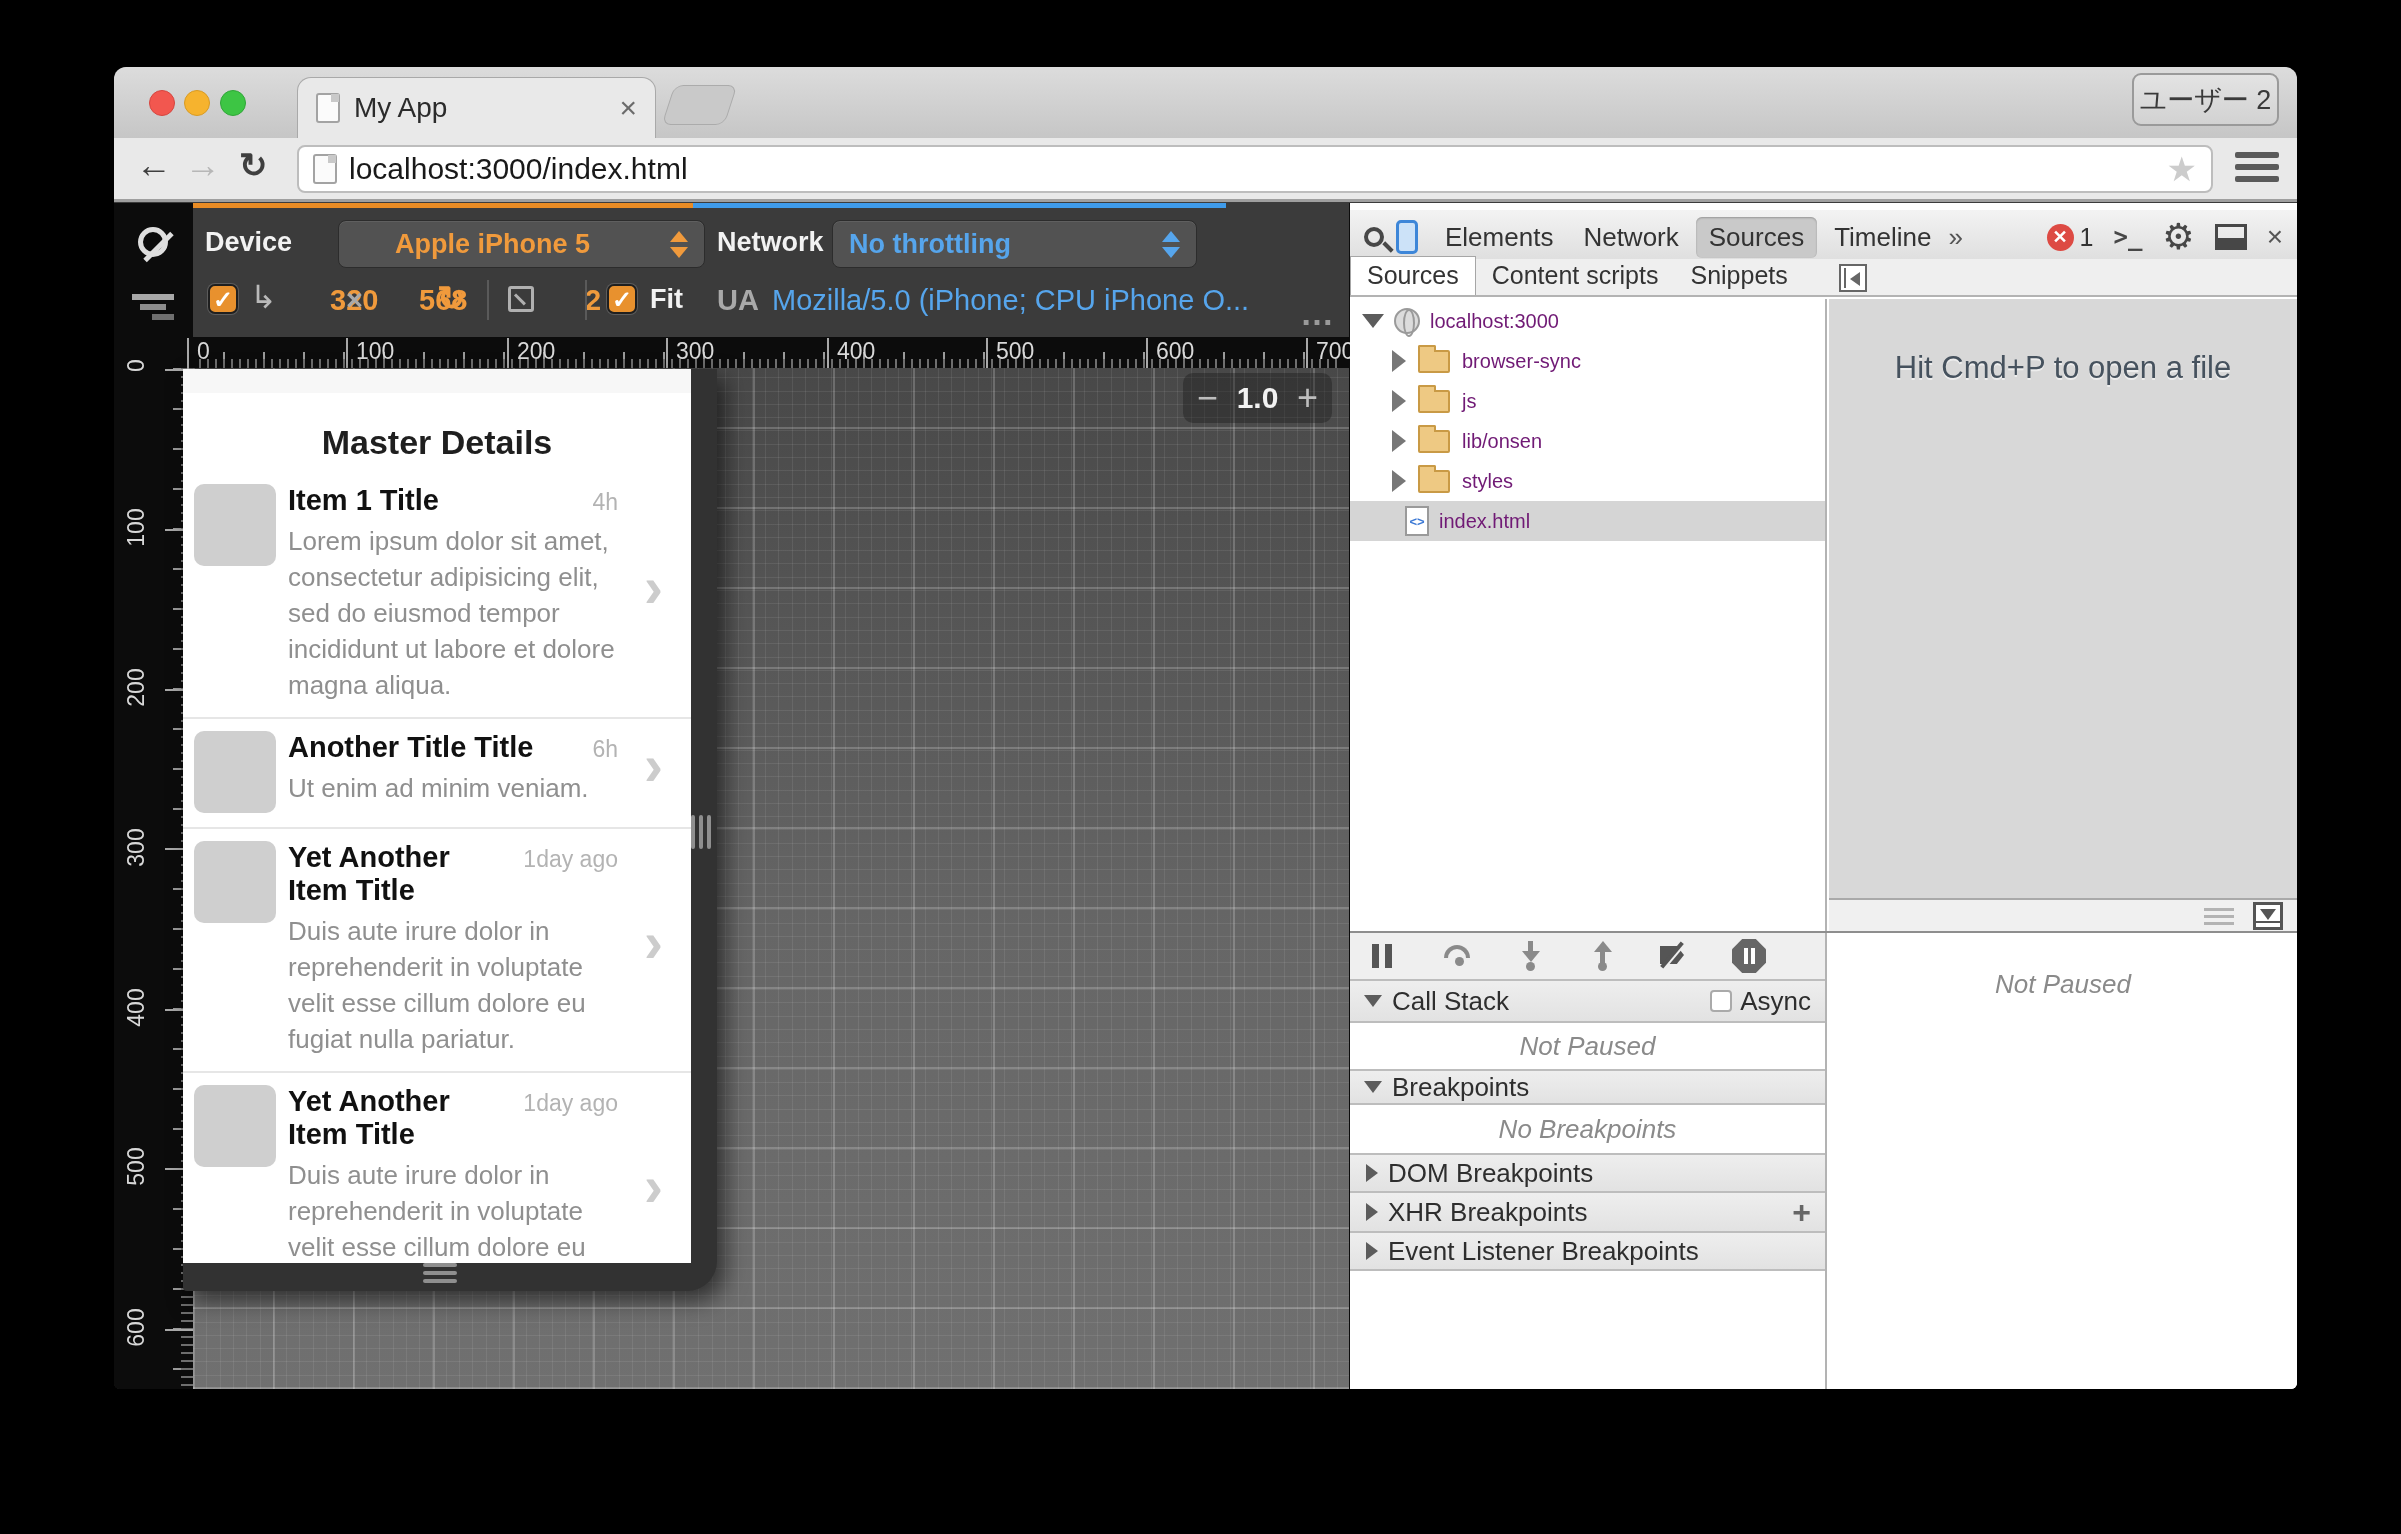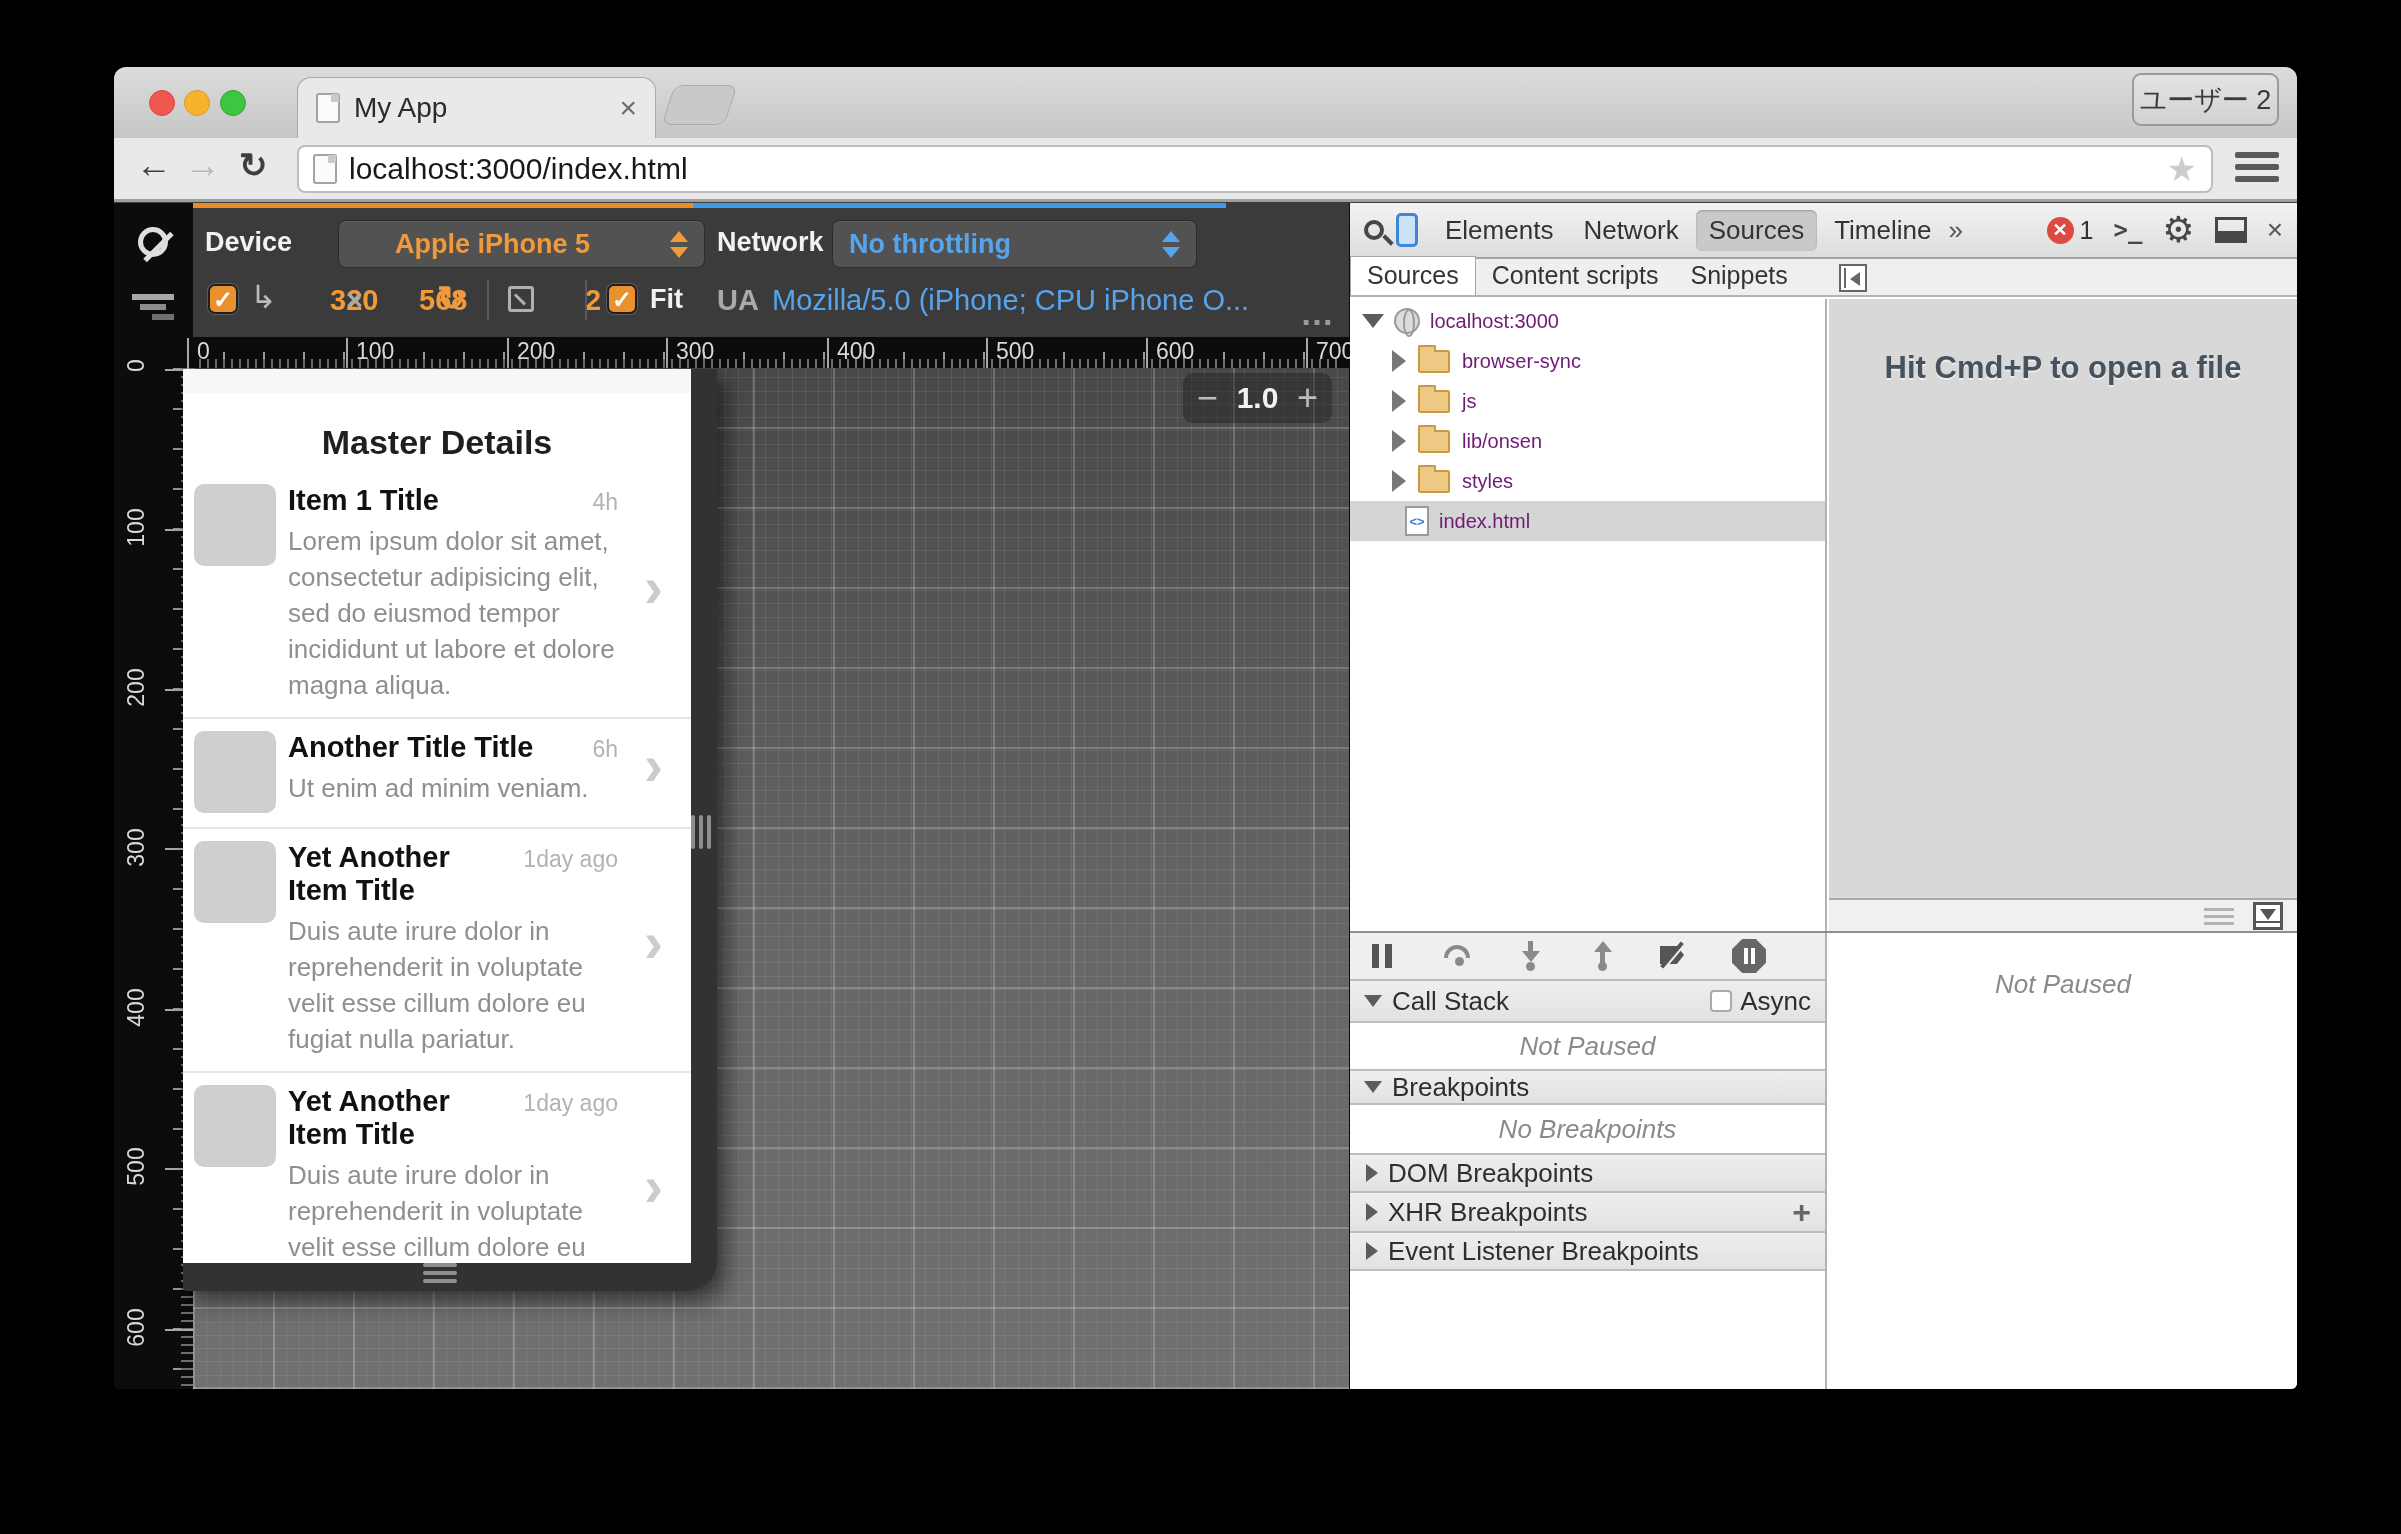--- a/index.html
+++ b/index.html
@@ -106,21 +106,21 @@
   .item-body { flex:1; padding-right:59px; }
   .item-top { display:flex; justify-content:space-between; align-items:baseline; }
   .item-title { font-size:29px; font-weight:bold; color:#111; }
   .item-time { font-size:23px; color:#b3b3b3; flex:none; margin-left:8px; }
   .item-desc { font-size:26px; line-height:36px; color:#8f8f8f; max-width:348px; margin-top:6px; }
   .chevron { position:absolute; right:28px; top:50%; transform:translateY(-62%); }
   .chevron::after { content:"›"; font-size:57px; color:#ccc; font-weight:bold; }
 
   
   .panel { position:absolute; left:1236px; top:0; width:947px; height:1186px; background:#fff; }
-  .pt-row { position:absolute; left:0; top:0; width:100%; height:56px; background:linear-gradient(#f3f3f3,#ddd); border-bottom:2px solid #a3a3a3; display:flex; align-items:center; padding:0 14px; gap:4px; }
+  .pt-row { position:absolute; left:0; top:7px; width:100%; height:56px; background:linear-gradient(#f3f3f3,#ddd); border-bottom:2px solid #a3a3a3; display:flex; align-items:center; padding:0 14px; gap:4px; }
   .search-icon { width:20px; height:20px; border:4px solid #474747; border-radius:50%; position:relative; margin-right:8px; }
   .search-icon::after { content:""; position:absolute; left:14px; top:14px; width:12px; height:4px; background:#474747; transform:rotate(45deg); }
   .phone-icon { width:22px; height:34px; border:3px solid #3d86d8; background:#cce2f8; border-radius:5px; margin-right:10px; }
   .pt-tab { font-size:26px; color:#333; padding:5px 13px; }
   .pt-tab.active { background:#c9c9c9; border-radius:6px; box-shadow:inset 0 1px 2px rgba(0,0,0,.25); }
   .pt-ovf { font-size:26px; color:#555; }
   .pt-right { margin-left:auto; display:flex; align-items:center; gap:20px; }
   .err-badge { display:flex; align-items:center; gap:6px; }
   .err-circle { width:27px; height:27px; border-radius:50%; background:#dd4a43; color:#fff; font-size:18px; font-weight:bold; text-align:center; line-height:27px; }
   .err-circle::after { content:"✕"; }
@@ -147,21 +147,21 @@
   .tri-d { margin:0 10px 0 12px; border-left:11px solid transparent; border-right:11px solid transparent; border-top:14px solid #5c5c5c; }
   .tri-r { margin:0 12px 0 42px; border-top:11px solid transparent; border-bottom:11px solid transparent; border-left:14px solid #777; }
   .globe-icon { width:26px; height:26px; border-radius:50%; border:2px solid #9a9a9a; background:#dcdcdc; position:relative; margin-right:10px; flex:none; }
   .globe-icon::after { content:""; position:absolute; left:7px; top:-1px; width:8px; height:24px; border:2px solid #9a9a9a; border-radius:50%; }
   .folder-icon { width:32px; height:23px; background:#eec983; border:2px solid #c99a45; border-radius:2px; position:relative; margin-right:12px; flex:none; }
   .folder-icon::before { content:""; position:absolute; left:-2px; top:-7px; width:14px; height:5px; background:#eec983; border:2px solid #c99a45; border-bottom:none; border-radius:2px 2px 0 0; }
   .file-icon { width:24px; height:30px; background:#fff; border:2px solid #9a9a9a; margin:0 10px 0 55px; flex:none; color:#3b78d4; font-size:13px; font-weight:bold; text-align:center; line-height:28px; }
   .file-icon::after { content:"<>"; }
 
   .editor { position:absolute; left:479px; top:0; right:0; height:599px; background:#d8d8d8; text-align:center; }
-  .editor-msg { margin-top:51px; font-size:31px; color:#46525e; text-shadow:0 2px 0 rgba(255,255,255,.55);font-weight:bold; }
+  .editor-msg { margin-top:51px; font-size:31px; color:#46525e; text-shadow:0 2px 0 rgba(255,255,255,.55); }
   .estrip { position:absolute; left:479px; top:599px; right:0; height:35px; background:#f0f0f0; border-top:2px solid #a9a9a9; border-bottom:2px solid #8f8f8f; }
   .strip-lines { position:absolute; right:63px; top:8px; width:30px; }
   .strip-lines span { display:block; height:3px; background:#b3b3b3; margin-bottom:4px; }
   .strip-dd { position:absolute; right:14px; top:2px; width:30px; height:28px; border:3px solid #555; background:#fff; }
   .strip-dd::before { content:""; position:absolute; left:4px; top:4px; border-left:8px solid transparent; border-right:8px solid transparent; border-top:11px solid #555; }
   .strip-dd::after { content:""; position:absolute; left:0; bottom:4px; width:100%; height:2px; background:#555; }
 
   .hsplit { position:absolute; left:0; top:632px; width:100%; height:2px; background:#8e8e8e; z-index:5; }
 
   

